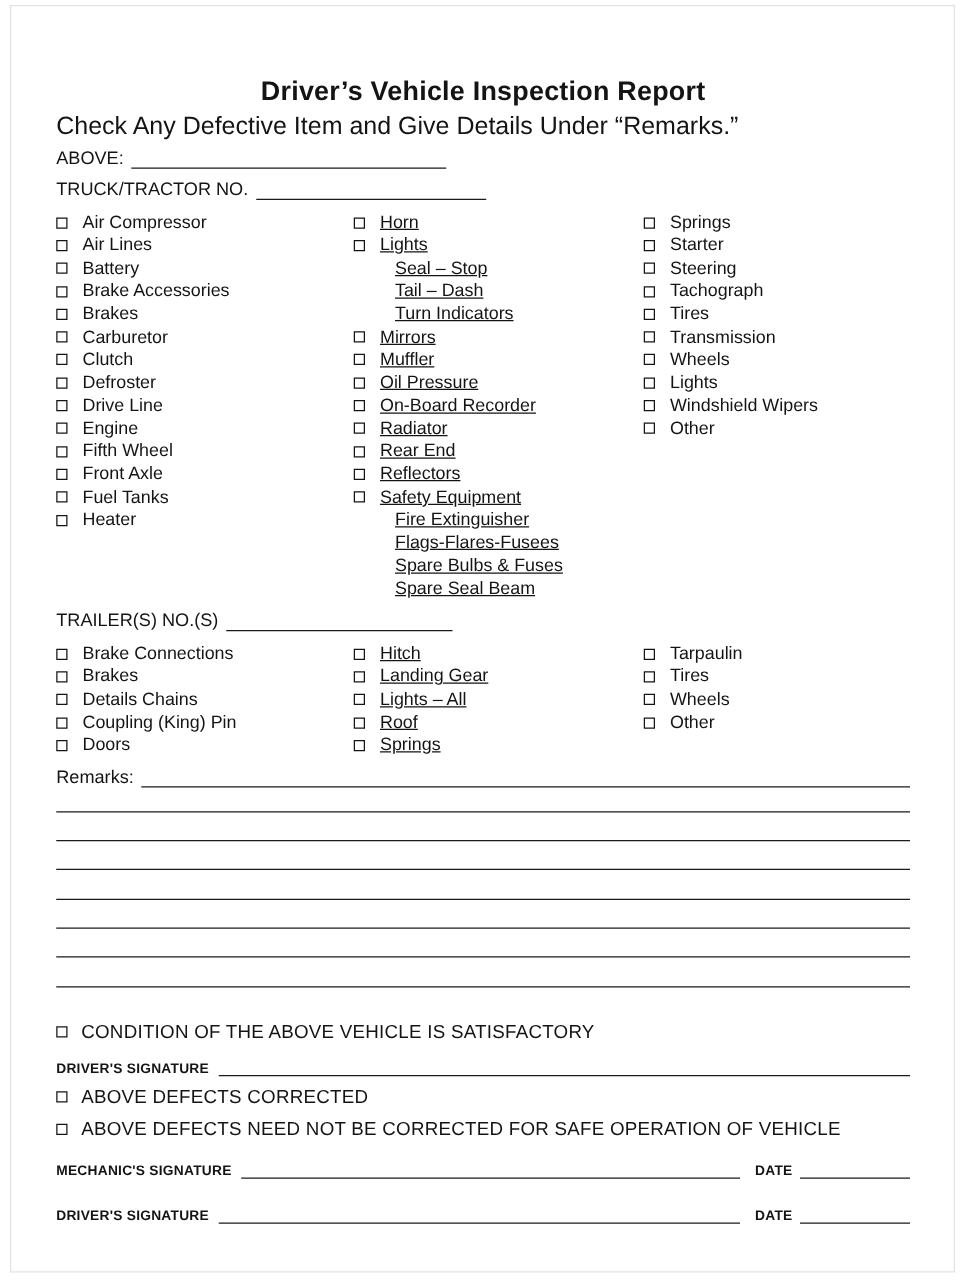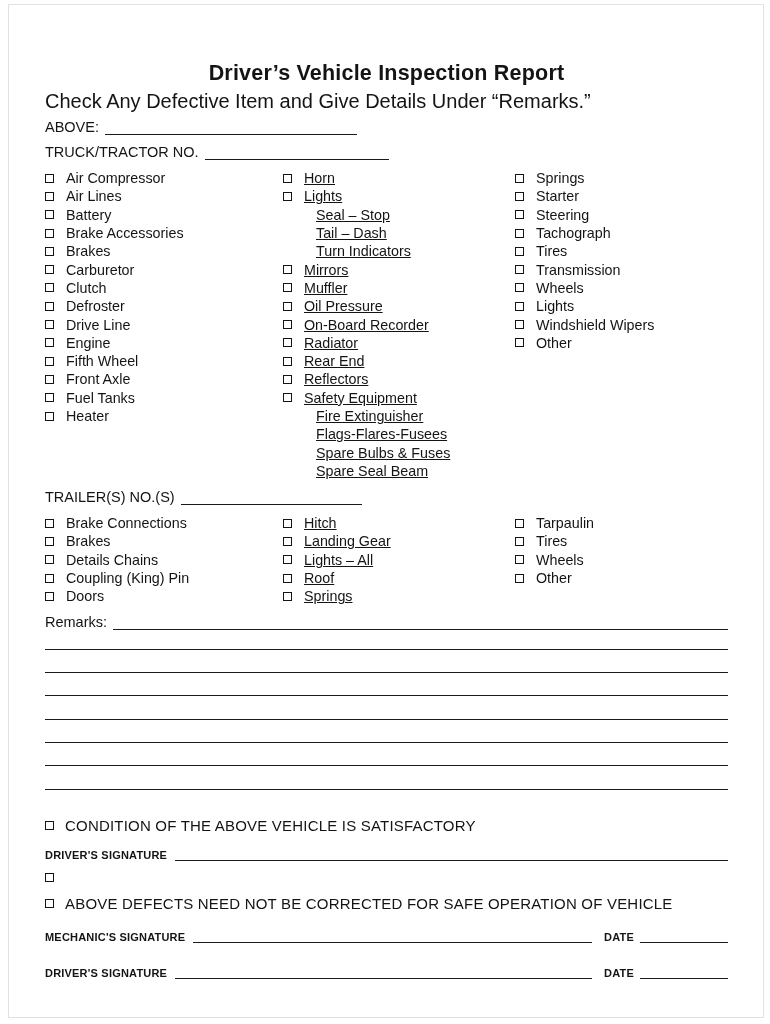--- a/index.html
+++ b/index.html
@@ -426,20 +426,21 @@
     <span>CONDITION OF THE ABOVE VEHICLE IS SATISFACTORY</span>
   </div>
 
   <div class="sig-row row-driver-sig-top">
     <span>DRIVER'S SIGNATURE</span>
     <span class="sig-line"></span>
   </div>
 
   <div class="cert-row row-corrected">
     <span class="checkbox"></span>
+    <span>ABOVE DEFECTS CORRECTED</span>
   </div>
 
   <div class="cert-row row-not-needed">
     <span class="checkbox"></span>
     <span>ABOVE DEFECTS NEED NOT BE CORRECTED FOR SAFE OPERATION OF VEHICLE</span>
   </div>
 
   <div class="sig-row row-mechanic-sig">
     <span>MECHANIC'S SIGNATURE</span>
     <span class="sig-line"></span>

